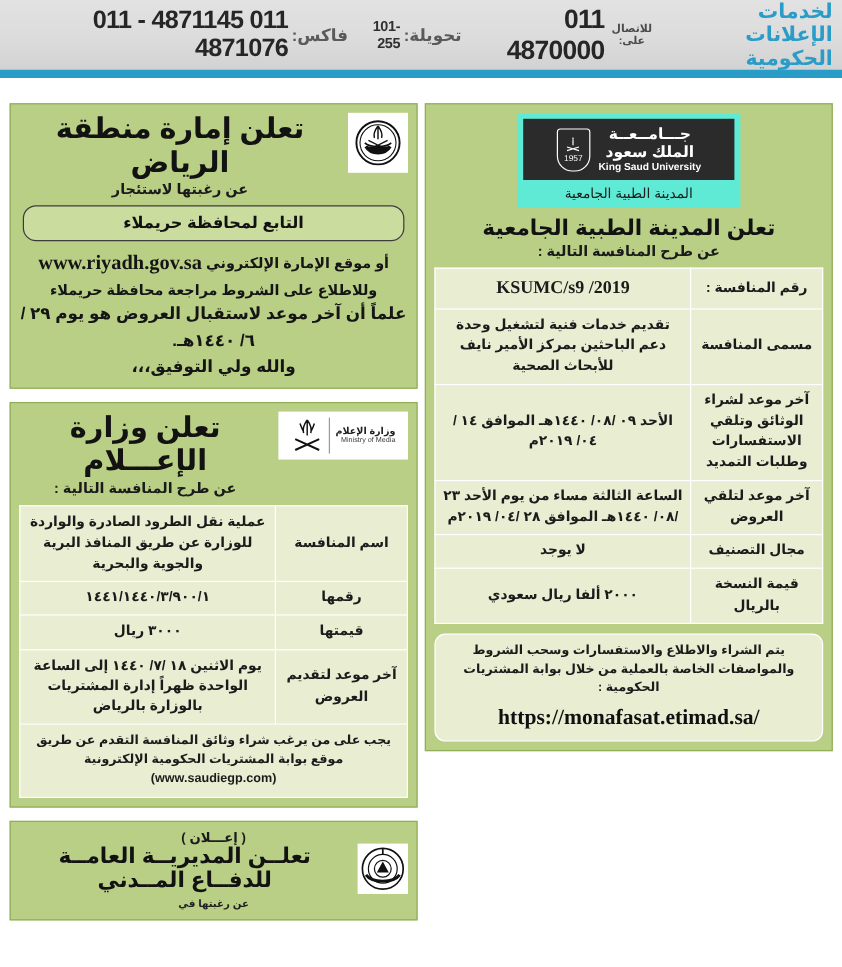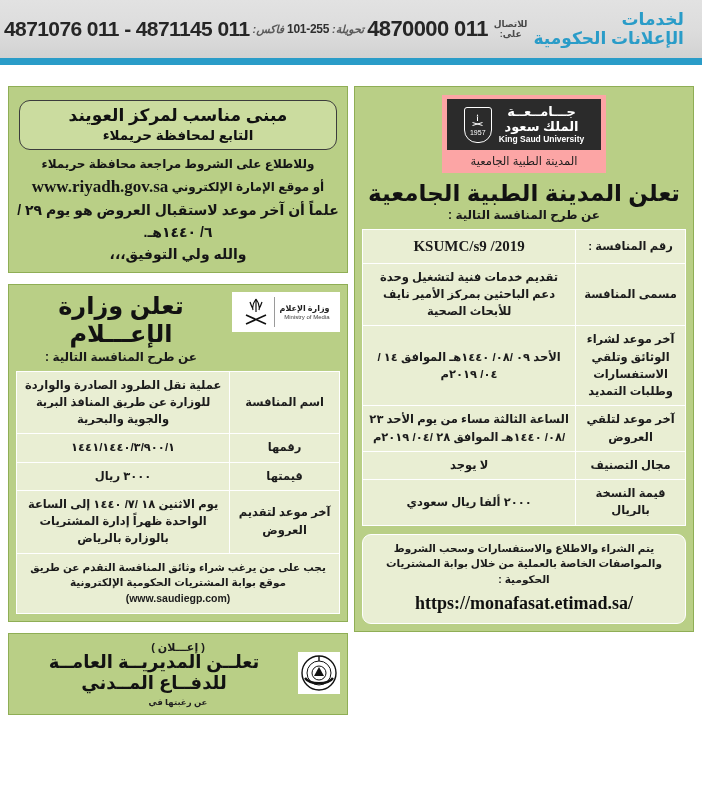--- a/index.html
+++ b/index.html
@@ -23,21 +23,21 @@
     color:#2a9cc8;font-weight:bold;text-align:right;line-height:1.12;
     letter-spacing:-0.3px;margin-right:2px;
   }
   .mast-brand .l1{font-size:17px;display:block;}
   .mast-brand .l2{font-size:17px;display:block;}
   .mast-on{
     color:#4a4a4a;font-size:9px;font-weight:bold;line-height:1.15;
     text-align:center;margin:0 6px;white-space:nowrap;
   }
   .mast-num-main{font-size:22px;font-weight:bold;color:#262626;letter-spacing:-0.6px;}
-  .mast-lbl{font-size:11px;font-weight:bold;color:#5a5a5a;margin:0 3px;font-style:italic;}
+  .mast-lbl{font-size:14px;font-weight:bold;color:#5a5a5a;margin:0 3px;}
   .mast-ext{font-size:12px;font-weight:bold;color:#303030;letter-spacing:-0.3px;}
   .mast-fax-nums{font-size:21px;font-weight:bold;color:#262626;letter-spacing:-0.6px;}
   .mast-rule{
     position:absolute;left:0;top:58px;width:702px;height:7px;background:#2a9cc8;
   }
 
   
   .col{position:absolute;top:86px;width:340px;}
   .col-left{right:8px;}
   .col-right{left:8px;}
@@ -47,21 +47,21 @@
     background:#b9cf86;
     border:1px solid #8fae55;
     box-sizing:border-box;
     padding:7px;
     margin-bottom:11px;
     direction:rtl;
   }
 
   
   .ksu-wrap{
-    background:#fca5a5;width:164px;margin:1px auto 7px auto;
+    background:#5eead4;width:186px;margin:1px auto 7px auto;
     padding:4px 5px 3px 5px;box-sizing:border-box;
   }
   .ksu-black{
     background:#2b2b2b;color:#fff;display:flex;align-items:center;
     justify-content:center;gap:7px;padding:6px 6px 5px 6px;
   }
   .ksu-txt{text-align:center;line-height:1.12;}
   .ksu-txt .a1{font-size:13px;font-weight:bold;letter-spacing:3px;display:block;}
   .ksu-txt .a2{font-size:13px;font-weight:bold;display:block;}
   .ksu-txt .a3{font-size:8.5px;font-weight:bold;display:block;direction:ltr;margin-top:1px;}
@@ -69,21 +69,21 @@
     width:26px;height:34px;background:#2b2b2b;border:1.6px solid #fff;
     border-radius:3px 3px 13px 13px;display:flex;flex-direction:column;
     align-items:center;justify-content:center;font-size:7px;color:#fff;line-height:1;
   }
   .ksu-sub{
     text-align:center;font-size:11.5px;color:#1d1d1d;padding:4px 0 2px 0;font-weight:500;
   }
 
   .headline{
     text-align:center;font-weight:bold;color:#121212;
-    font-size:23px;line-height:1.15;letter-spacing:-0.4px;
+    font-size:18px;line-height:1.15;letter-spacing:-0.4px;
   }
   .subline{
     text-align:center;font-weight:bold;color:#1a1a1a;font-size:12px;
     margin-top:2px;letter-spacing:-0.2px;
   }
 
   
   table.tbl{
     width:100%;border-collapse:collapse;margin-top:7px;
     background:#e9eed3;border:1px solid #ffffff;
@@ -244,32 +244,47 @@
     <div class="note">
       <span>يتم الشراء والاطلاع والاستفسارات وسحب الشروط والمواصفات الخاصة بالعملية من خلال بوابة المشتريات الحكومية :</span>
       <span class="url">https://monafasat.etimad.sa/</span>
     </div>
   </div>
 </div>
 
 <div class="col col-right">
 
   <div class="card">
+    <div class="row-head">
+      <div class="emblem sq">
+        <svg class="ksa-seal" viewBox="0 0 40 40" aria-hidden="true">
+          <circle cx="20" cy="20" r="18" fill="none" stroke="#111" stroke-width="1.6"></circle>
+          <circle cx="20" cy="20" r="15" fill="none" stroke="#111" stroke-width="0.9"></circle>
+          <path d="M20 6 C17 10 16 13 17 16 M20 6 C23 10 24 13 23 16 M20 6 L20 17" stroke="#111" stroke-width="1.2" fill="none"></path>
+          <path d="M9 20 C13 24 27 24 31 20" stroke="#111" stroke-width="1.4" fill="none"></path>
+          <path d="M10 23 C14 30 26 30 30 23" stroke="#111" stroke-width="3" fill="#111"></path>
+          <path d="M12 18 L28 26 M28 18 L12 26" stroke="#111" stroke-width="1.1"></path>
+        </svg>
+      </div>
+      <div class="head-txt">
+        <div class="headline">تعلن إمارة منطقة الرياض</div>
+        <div class="subline">عن رغبتها لاستئجار</div>
+      </div>
+    </div>
 
     <div class="inner-box">
-      <div class="l1">مبنى مناسب لمركز العويند</div>
       <div class="l2">التابع لمحافظة حريملاء</div>
     </div>
 
     <div class="body-txt">
-      <div>وللاطلاع على الشروط مراجعة محافظة حريملاء</div>
       <div>
         <span>أو موقع الإمارة الإلكتروني</span>
         <span class="urlserif">www.riyadh.gov.sa</span>
       </div>
+      <div>وللاطلاع على الشروط مراجعة محافظة حريملاء</div>
       <div class="small">علماً أن آخر موعد لاستقبال العروض هو يوم ٢٩ /٦/ ١٤٤٠هـ.</div>
       <div class="small">والله ولي التوفيق،،،</div>
     </div>
   </div>
 
   <div class="card">
     <div class="row-head">
       <div class="emblem wide">
         <div class="mom-en">
           <b>وزارة الإعلام</b>

